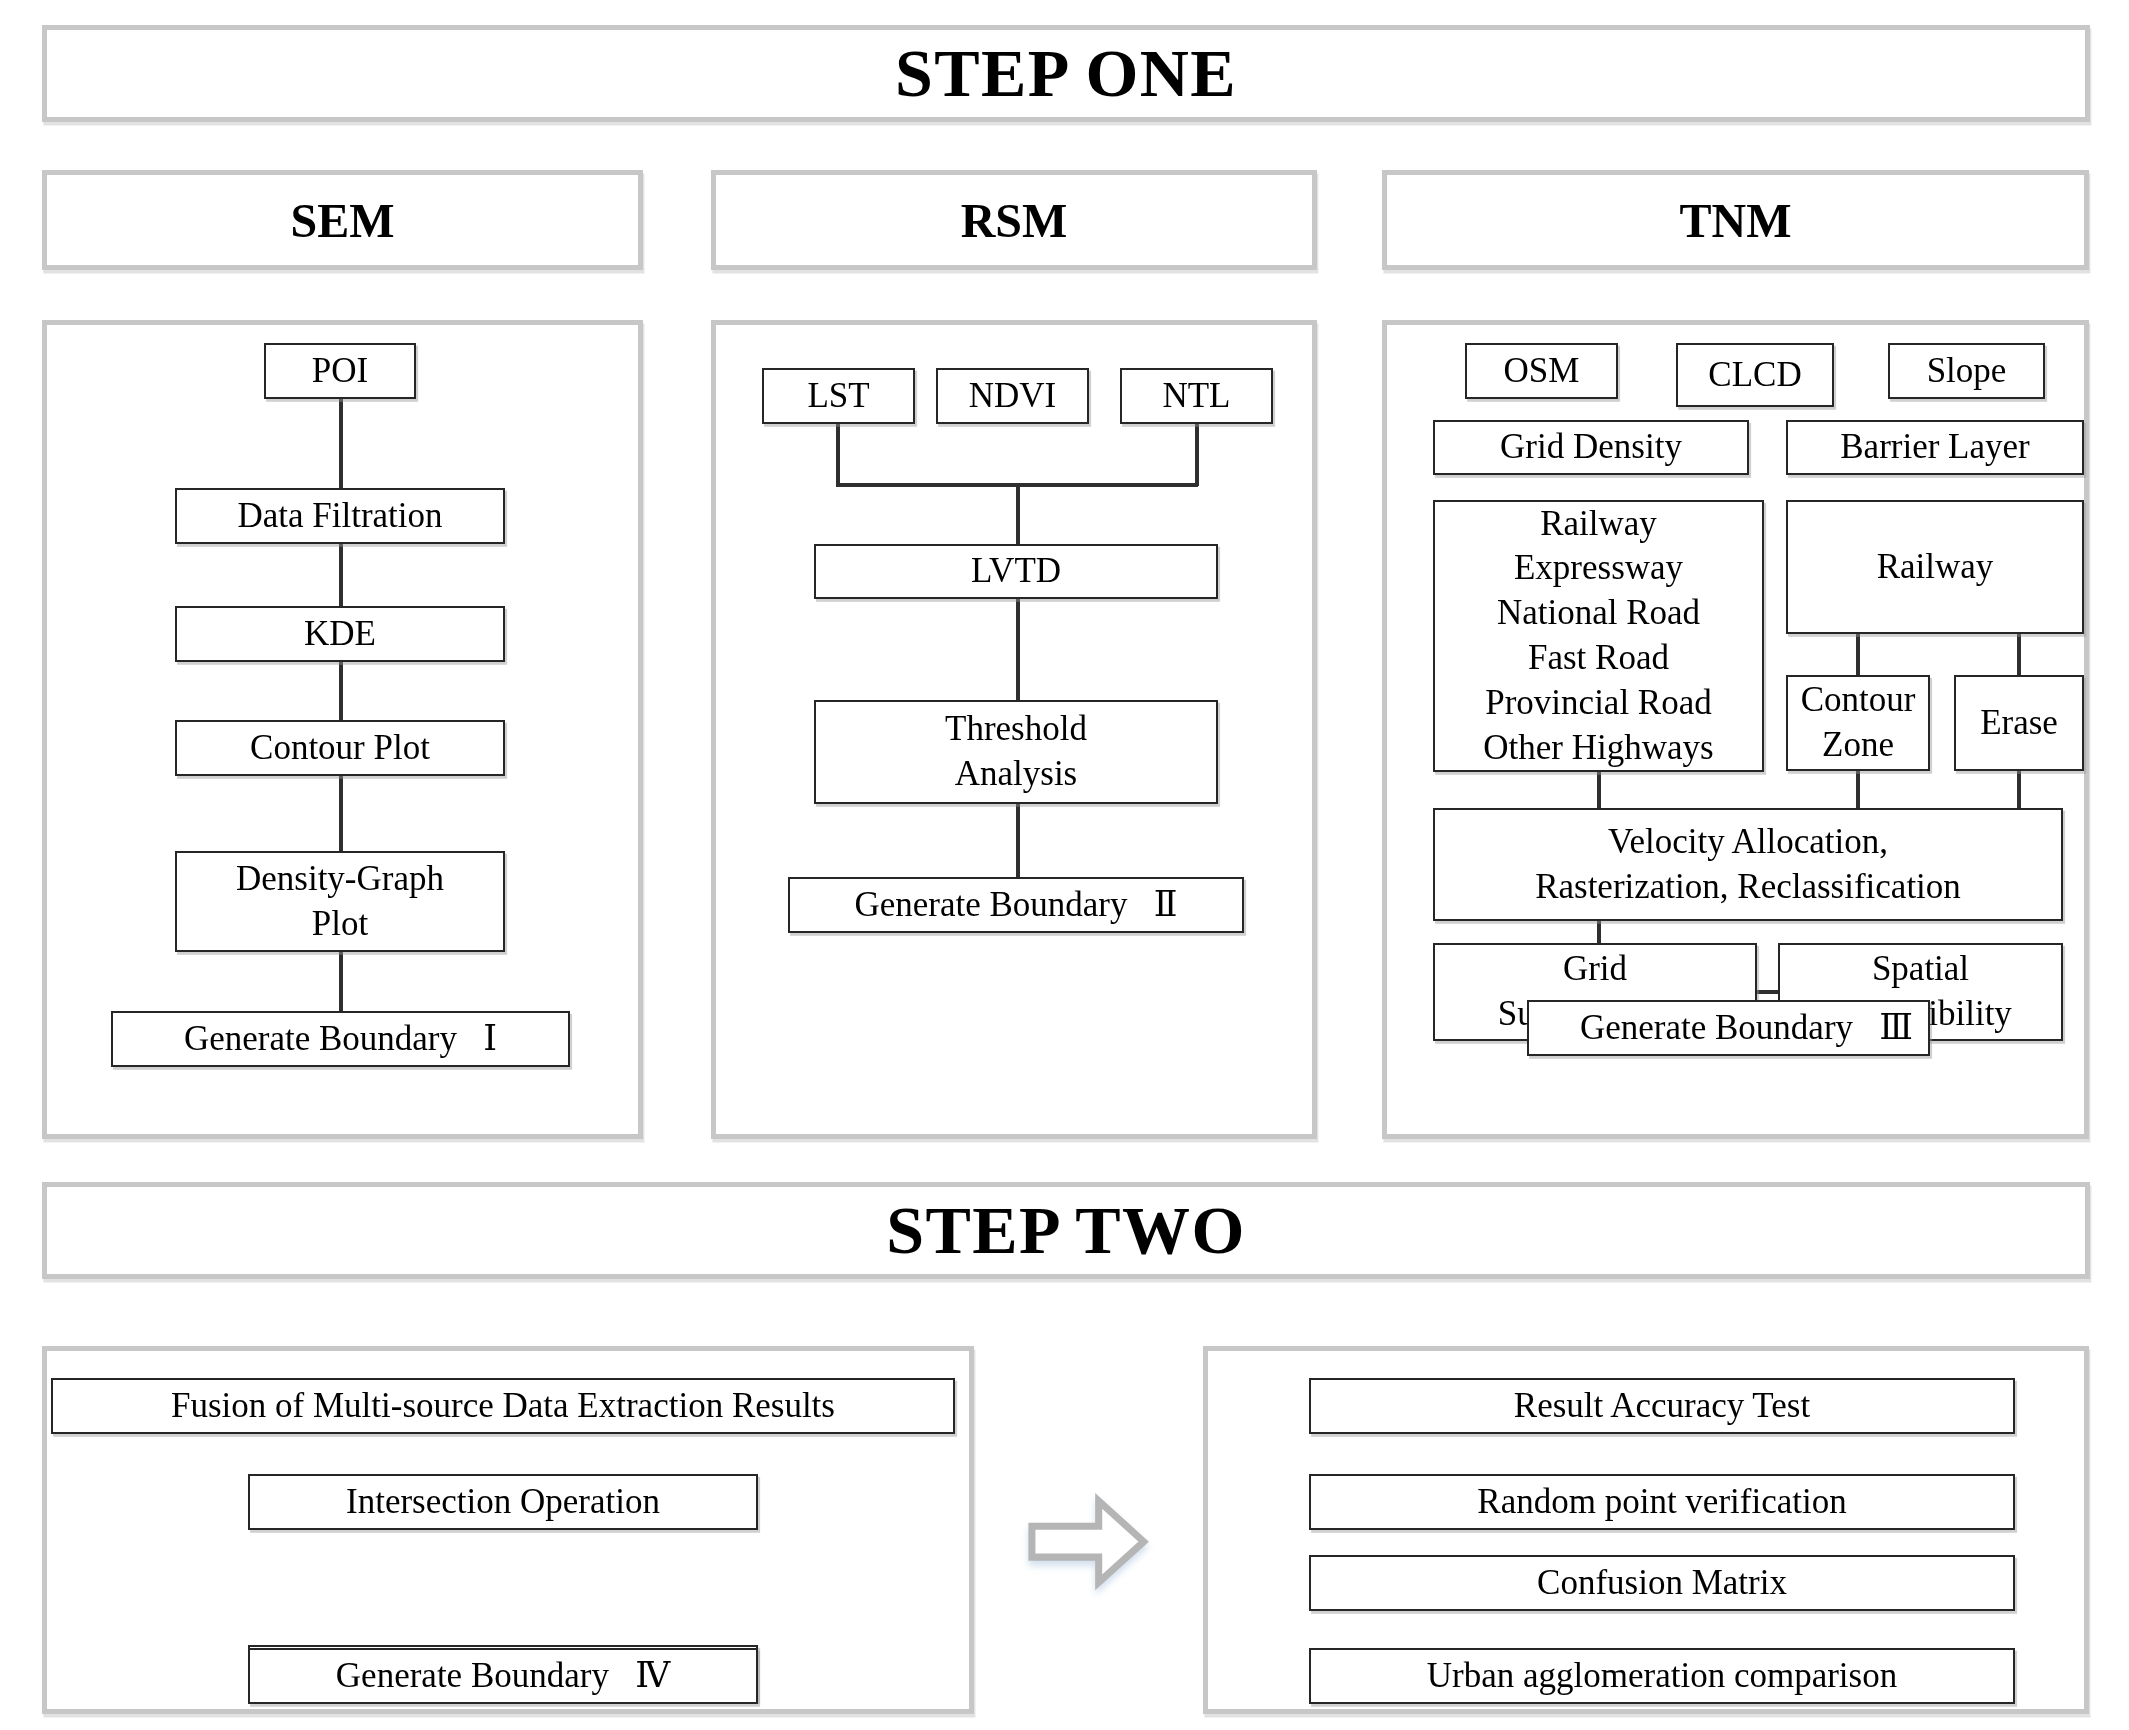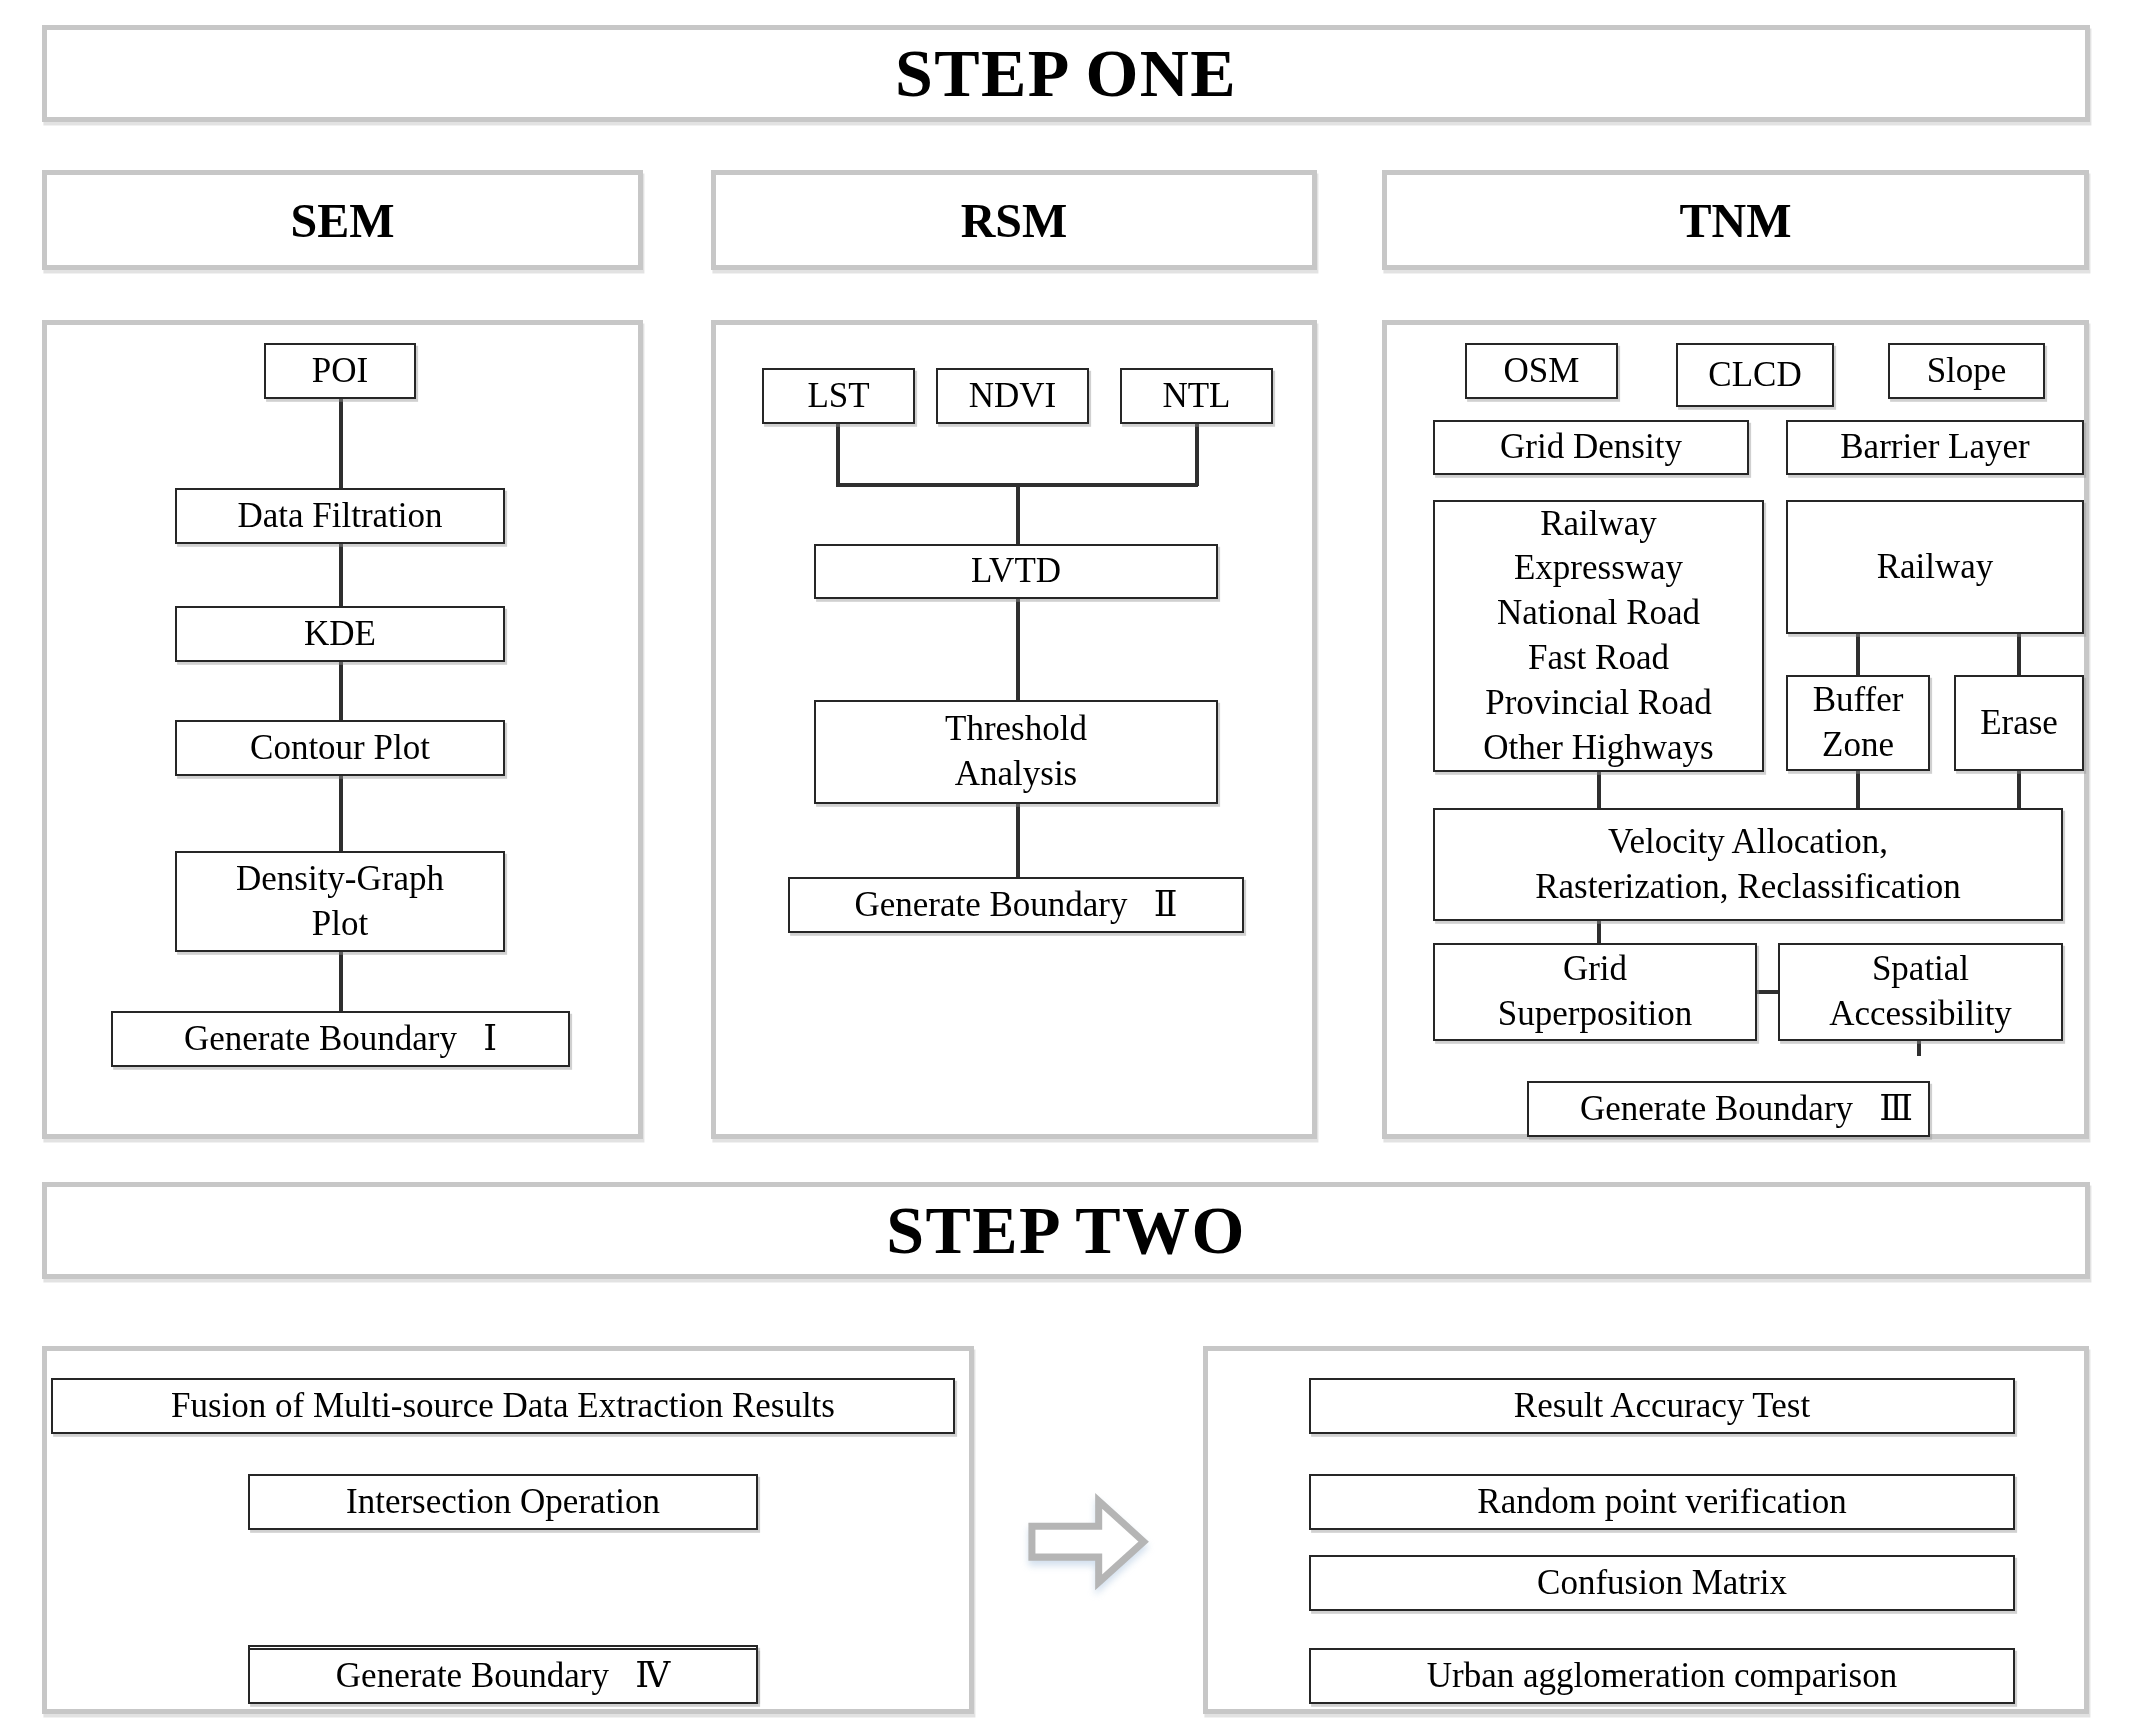--- a/index.html
+++ b/index.html
@@ -100,30 +100,30 @@
   <div class="nb" style="left:1888px;top:343px;width:157px;height:56px;">Slope</div>
   <div class="nb" style="left:1433px;top:420px;width:316px;height:55px;">Grid Density</div>
   <div class="nb" style="left:1786px;top:420px;width:298px;height:55px;">Barrier Layer</div>
   <div class="nb" style="left:1433px;top:500px;width:331px;height:272px;">Railway
 Expressway
 National Road
 Fast Road
 Provincial Road
 Other Highways</div>
   <div class="nb" style="left:1786px;top:500px;width:298px;height:134px;">Railway</div>
-  <div class="nb" style="left:1786px;top:675px;width:144px;height:96px;">Buffer
+  <div class="nb" style="left:1786px;top:675px;width:144px;height:96px;">Contour
 Zone</div>
   <div class="nb" style="left:1954px;top:675px;width:130px;height:96px;">Erase</div>
   <div class="nb" style="left:1433px;top:808px;width:630px;height:113px;">Velocity Allocation,
 Rasterization, Reclassification</div>
   <div class="nb" style="left:1433px;top:943px;width:324px;height:98px;">Grid
 Superposition</div>
   <div class="nb" style="left:1778px;top:943px;width:285px;height:98px;">Spatial
 Accessibility</div>
-  <div class="nb" style="left:1527px;top:1081px;width:403px;height:56px;padding-left:36px;">Generate Boundary  Ⅲ</div>
+  <div class="nb" style="left:1527px;top:1000px;width:403px;height:56px;padding-left:36px;">Generate Boundary  Ⅲ</div>
 
   <div class="gc t" style="left:42px;top:1182px;width:2048px;height:97px;">STEP TWO</div>
 
   <div class="gc" style="left:42px;top:1346px;width:932px;height:368px;"></div>
   <div class="nb" style="left:51px;top:1378px;width:904px;height:56px;">Fusion of Multi-source Data Extraction Results</div>
   <div class="nb" style="left:248px;top:1474px;width:510px;height:56px;">Intersection Operation</div>
   <div class="nb" style="left:248px;top:1645px;width:510px;height:56px;">Corrosion Expansion</div>
   <div class="nb" style="left:248px;top:1648px;width:510px;height:56px;text-align:right;">Generate Boundary  Ⅳ</div>
 
   <svg class="arrow" style="left:1027px;top:1491px;" width="123" height="102" viewBox="0 0 175 145">

